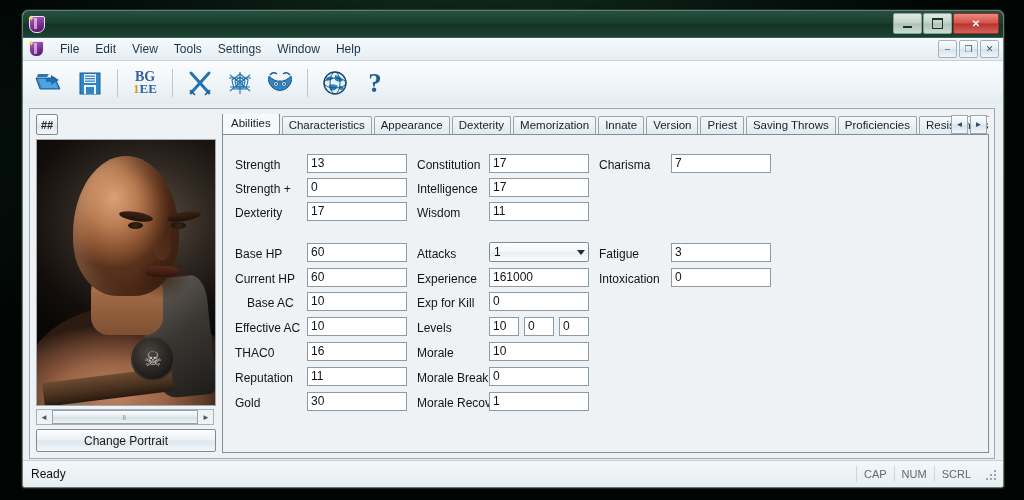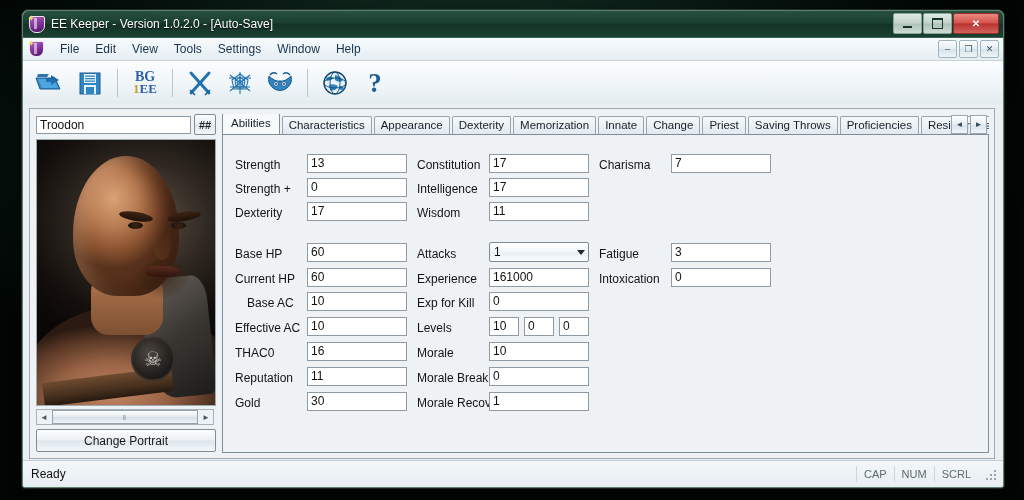--- a/index.html
+++ b/index.html
@@ -411,21 +411,20 @@
 <div id="desktop">
 
   <div id="app-window">
 
     <div id="title-bar">
       <div id="title-icon">
         <div class="shield">
             <span class="shield-spark">✦</span>
           </div>
       </div>
-      <div id="title-text">EE Keeper - Version 1.0.2.0 - [Auto-Save]</div>
 
       <div id="win-buttons">
         <div class="win-btn">
             <div class="glyph-min"></div>
           </div>
         <div class="win-btn">
             <div class="glyph-max"></div>
           </div>
         <div class="win-btn close">✕</div>
       </div>
@@ -544,21 +543,20 @@
       <div class="tb-btn">
         <span style="font-size:27px;font-weight:bold;color:#1d5f93;font-family:'Liberation Serif',serif;line-height:1;">?</span>
       </div>
     </div>
 
     <div id="client">
       <div id="inner-frame">
 
         <div id="portrait-panel">
           <div id="name-row">
-            <div id="char-name" placeholder="Name">Troodon</div>
             <div id="hash-btn">##</div>
           </div>
 
           <div id="portrait-box">
             <div class="p-bg"></div>
             <div class="p-shoulders"></div>
             <div class="p-armor-r"></div>
             <div class="p-neck"></div>
             <div class="p-head">
               <div class="p-brow l"></div>
@@ -584,21 +582,21 @@
 
         <div id="tab-panel">
 
           <div id="tab-strip">
             <div class="tab active">Abilities</div>
             <div class="tab">Characteristics</div>
             <div class="tab">Appearance</div>
             <div class="tab">Dexterity</div>
             <div class="tab">Memorization</div>
             <div class="tab">Innate</div>
-            <div class="tab">Change</div>
+            <div class="tab">Version</div>
             <div class="tab">Priest</div>
             <div class="tab">Saving Throws</div>
             <div class="tab">Proficiencies</div>
             <div class="tab">Resistances</div>
 
             <div id="tab-nav">
               <div class="tab-nav-btn">◄</div>
               <div class="tab-nav-btn">►</div>
             </div>
           </div>

